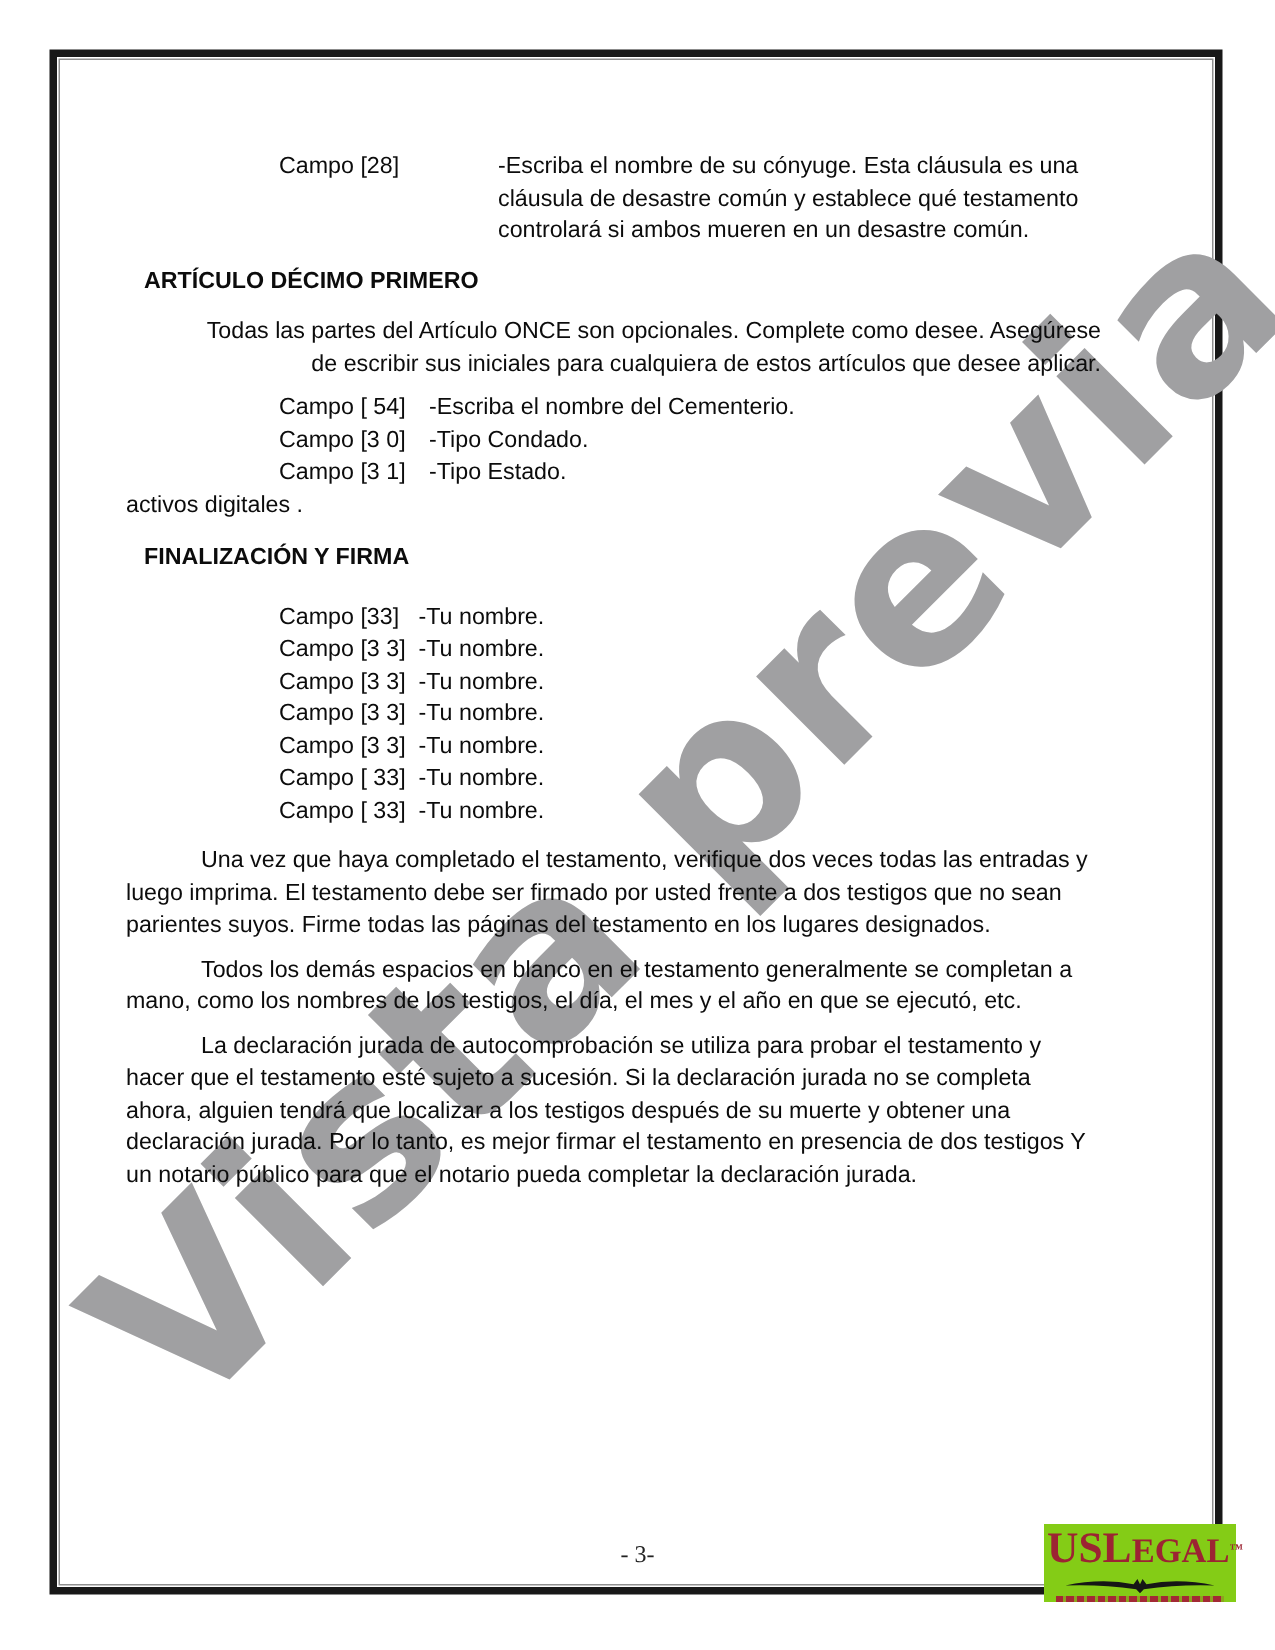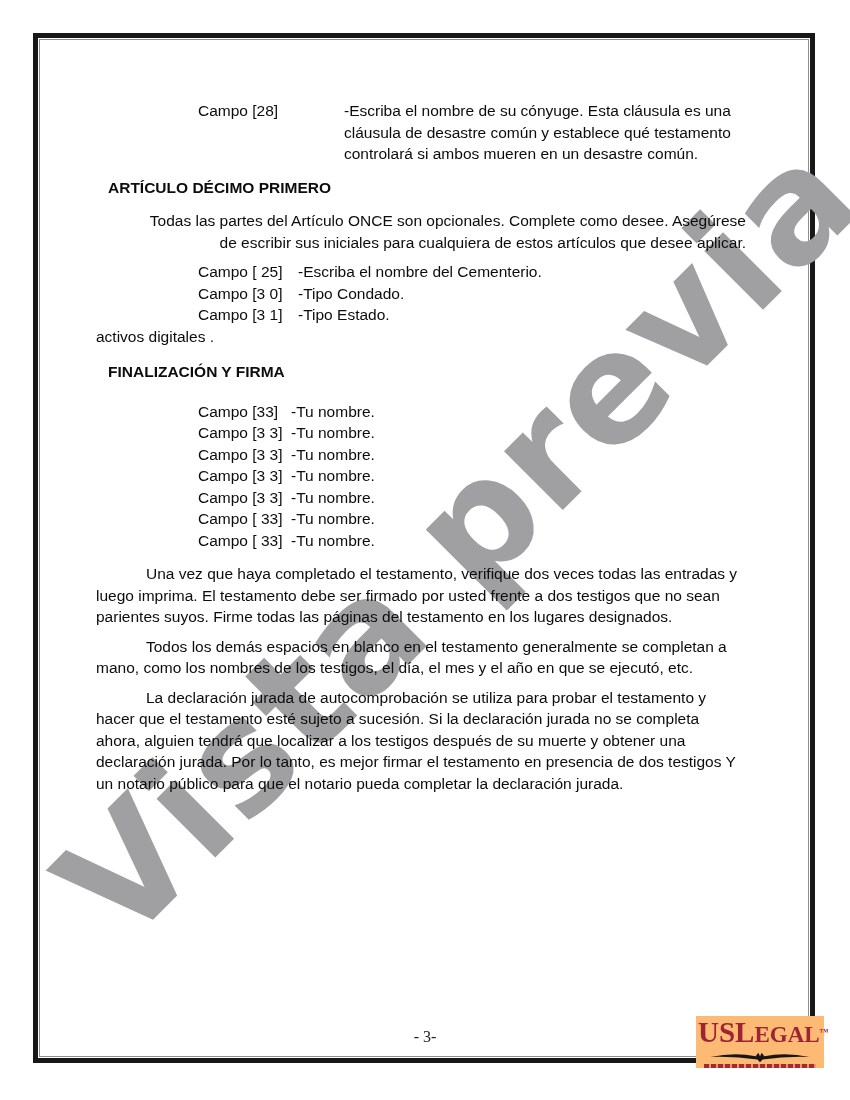--- a/index.html
+++ b/index.html
@@ -15,21 +15,21 @@
   }
   .watermark{
     position:absolute;left:-60px;top:470px;width:1000px;
     transform:rotate(-45deg);transform-origin:center center;
     font-family:"DejaVu Sans","Liberation Sans",sans-serif;
     font-weight:bold;font-size:152px;letter-spacing:2px;
     color:#a0a0a2;white-space:nowrap;text-align:center;
     z-index:1;user-select:none;
   }
   .content{
-    position:absolute;left:96px;top:100px;width:650px;z-index:2;
+    position:absolute;left:84px;top:100px;width:650px;z-index:2;
     font-size:15.5px;line-height:21.5px;
   }
   
   .row-top{display:flex;margin-left:102px;}
   .row-top .flabel{flex:0 0 146px;}
   .row-top .fdesc{flex:1 1 auto;}
   .heading{font-weight:bold;text-align:left;margin:12px;font-size:15.5px;line-height:21.5px;}
   .h-sig{margin-top:14px;}
   .p-doc{margin:0;text-indent:50px;}
   .p-intro{margin-top:6px;margin-bottom:8px;text-align:right;}
@@ -46,21 +46,21 @@
   .fields-33{margin-top:18px;}
   .frow-33 .flabel{flex:0 0 93px;}
   
   .page-number{
     position:absolute;left:0;right:0;top:1028px;text-align:center;z-index:2;
     font-family:"Liberation Serif",serif;font-size:16px;color:#222;
   }
   
   .logo{
     position:absolute;left:696px;top:1016px;width:124px;z-index:6;
-    background:#fdba74;text-align:center;padding:2px 2px 0 2px;
+    background:#84cc16;text-align:center;padding:2px 2px 0 2px;
   }
   .logo-word{
     font-family:"Liberation Serif",serif;font-weight:bold;color:#9c2433;
     white-space:nowrap;line-height:28px;
   }
   .logo-big{font-size:29px;}
   .logo-small{font-size:23px;}
   .logo-tm{font-size:9px;vertical-align:top;color:#9c2433;}
   .logo-eagle{display:block;margin:0 auto;width:110px;height:12px;}
   .logo-tagline{
@@ -81,21 +81,21 @@
     <span class="flabel">Campo [28]</span>
     <span class="fdesc">-Escriba el nombre de su cónyuge. Esta cláusula es una cláusula de desastre común y establece qué testamento controlará si ambos mueren en un desastre común.</span>
   </div>
 
   <p class="heading">ARTÍCULO DÉCIMO PRIMERO</p>
 
   <p class="p-doc p-intro">Todas las partes del Artículo ONCE son opcionales. Complete como desee. Asegúrese de escribir sus iniciales para cualquiera de estos artículos que desee aplicar.</p>
 
   <div>
     <div class="frow">
-      <span class="flabel">Campo [ 25]</span>
+      <span class="flabel">Campo [ 54]</span>
       <span class="fdesc">-Escriba el nombre del Cementerio.</span>
     </div>
     <div class="frow">
       <span class="flabel">Campo [3 0]</span>
       <span class="fdesc">-Tipo Condado.</span>
     </div>
     <div class="frow">
       <span class="flabel">Campo [3 1]</span>
       <span class="fdesc">-Tipo Estado.</span>
     </div>

